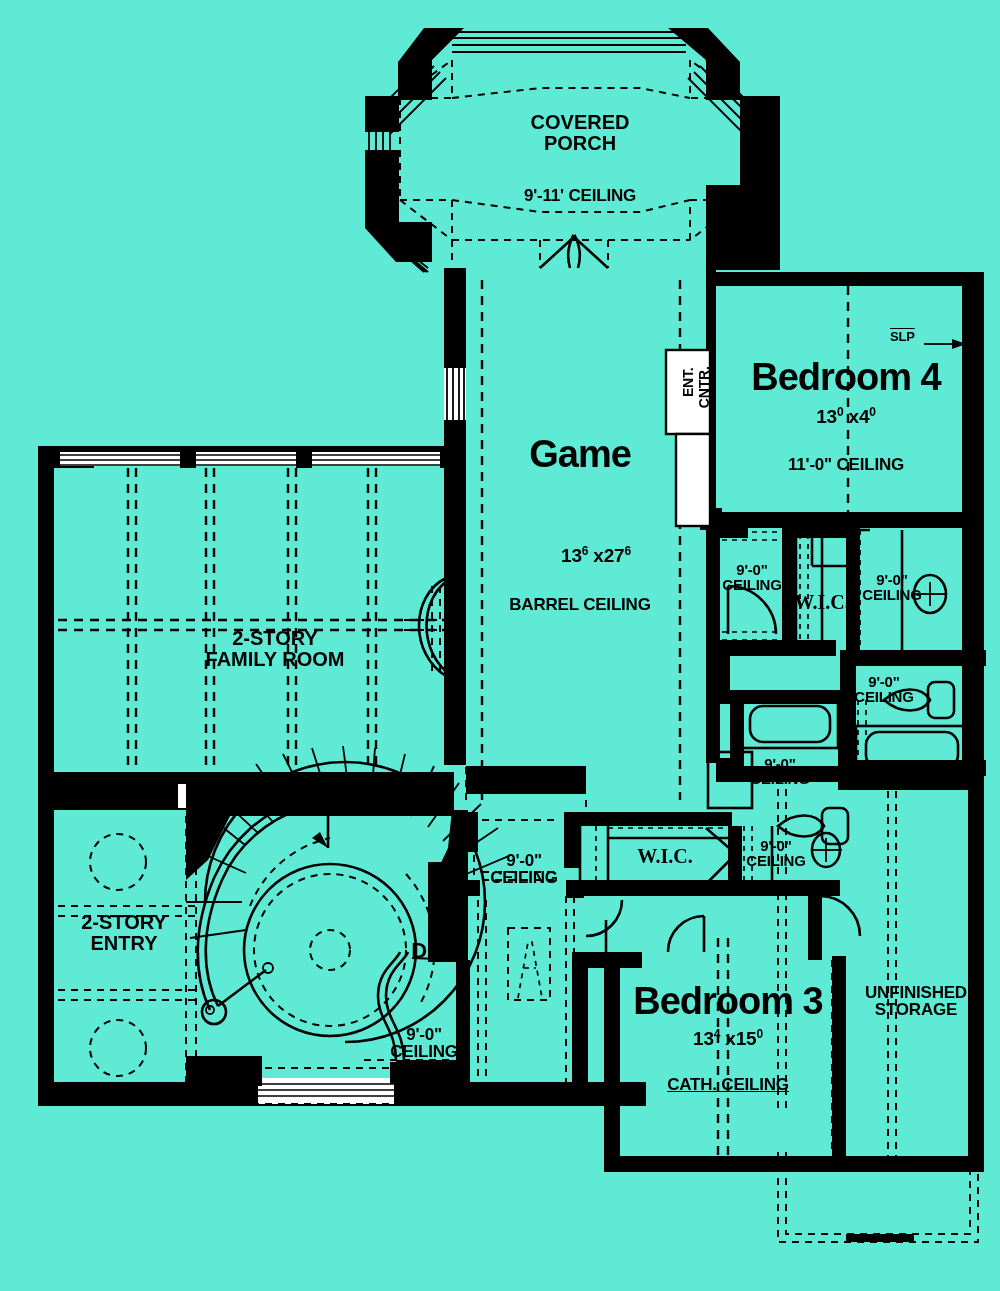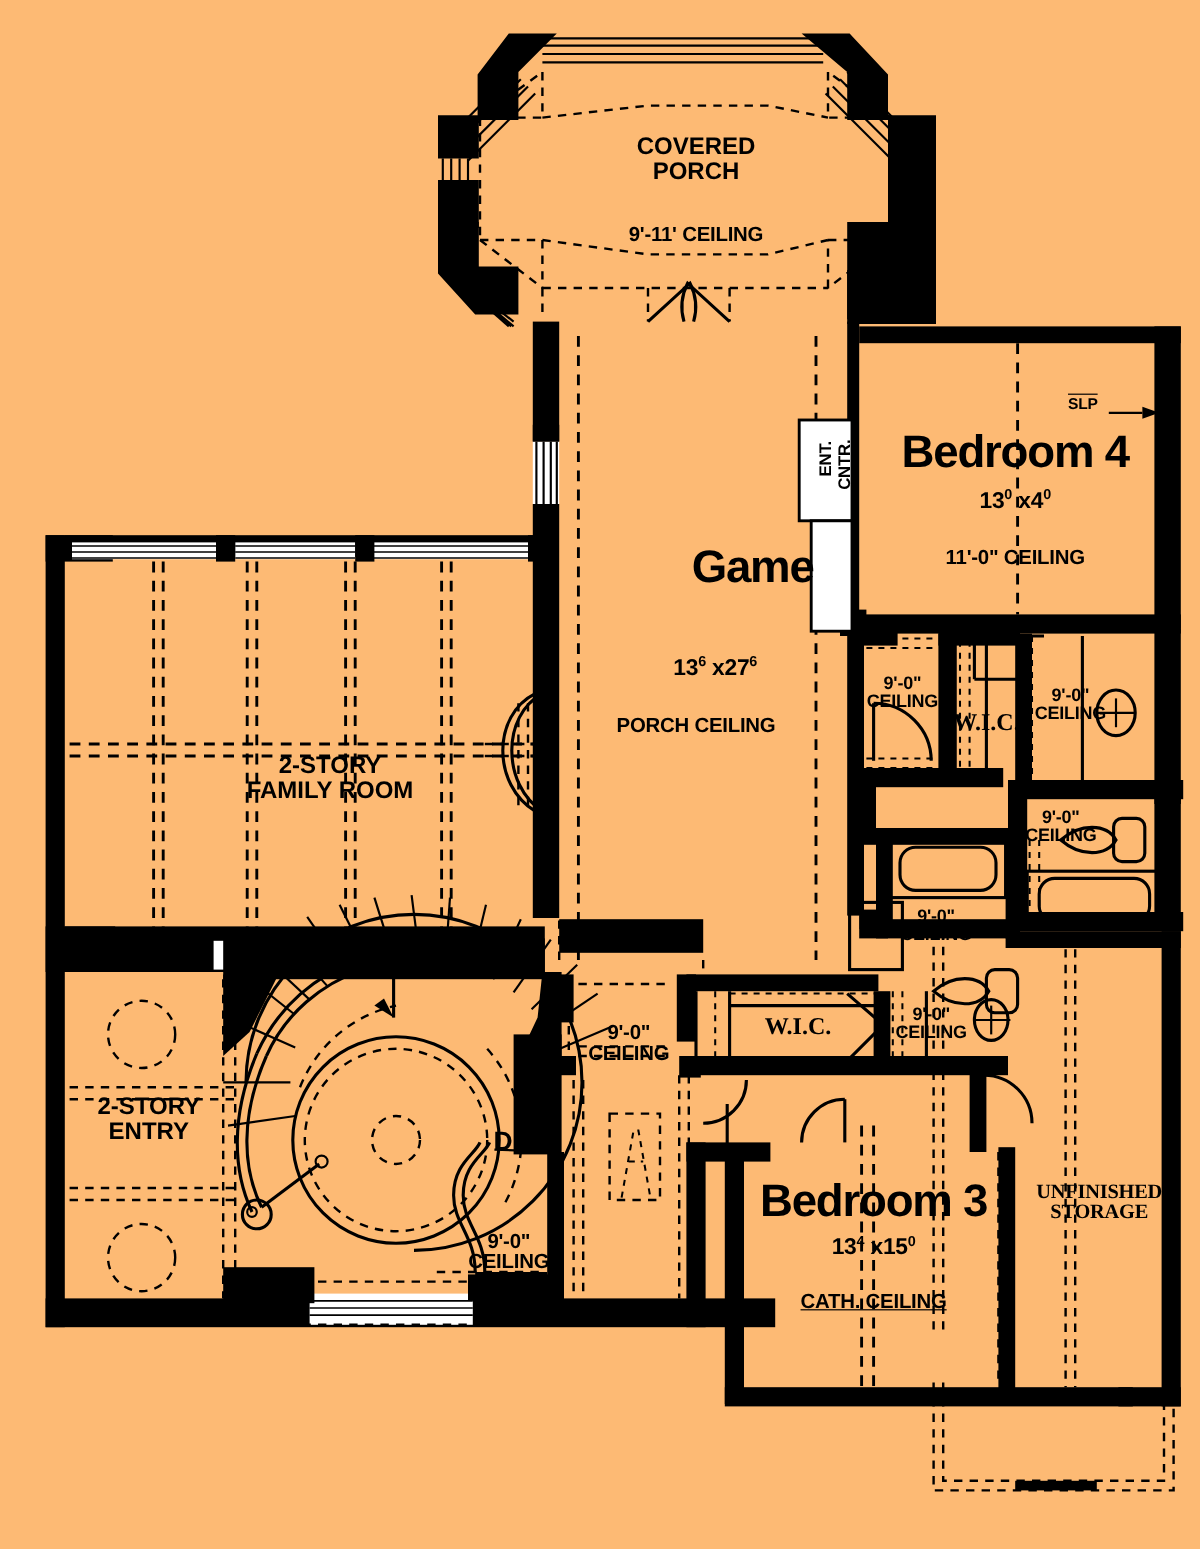--- a/index.html
+++ b/index.html
@@ -1,18 +1,18 @@
 <!DOCTYPE html>
 <html><head>
 <meta charset="utf-8">
 <title>Second Floor Plan</title>
 <style>
   html,body{margin:0;padding:0;background:#ffffff;}
   body{font-family:"Liberation Sans",sans-serif;}
-  #plan-root{position:relative;width:1000px;height:1291px;background:#fdba74;overflow:hidden;}
+  #plan-root{position:relative;width:1000px;height:1291px;background:#5eead4;overflow:hidden;}
   svg#floorplan{position:absolute;left:0;top:0;width:1000px;height:1291px;}
 
   .wall{fill:#000000;}
   .thin{fill:none;stroke:#000000;stroke-width:2.6;}
   .thin1{fill:none;stroke:#000000;stroke-width:1.8;}
   .thinner{fill:none;stroke:#000000;stroke-width:1.4;}
   .dash{fill:none;stroke:#000000;stroke-width:2.4;stroke-dasharray:9 7;}
   .dash-sm{fill:none;stroke:#000000;stroke-width:2;stroke-dasharray:7 6;}
   .dash-fine{fill:none;stroke:#000000;stroke-width:1.7;stroke-dasharray:5 5;}
   .whitefill{fill:#ffffff;stroke:#000000;stroke-width:2.4;}
@@ -492,28 +492,28 @@
   </g>
 
 </svg>
 
 <div class="lbl room-caps" style="left:475px;top:112px;width:210px;">
   <div>COVERED</div>
   <div>PORCH</div>
 </div>
 <div class="lbl ceil" style="left:475px;top:163px;width:210px;">9'-11'  CEILING</div>
 
-<div class="lbl room-big" style="left:482px;top:454px;width:196px;text-align:right;">
+<div class="lbl room-big" style="left:482px;top:435px;width:196px;">
   <div>Game</div>
 </div>
 <div class="lbl dim" style="left:482px;top:545px;width:228px;">
   <span>13</span><sup>6</sup>
   <span>x</span><span>27</span><sup>6</sup>
 </div>
-<div class="lbl ceil" style="left:482px;top:572px;width:196px;">PORCH CEILING</div>
+<div class="lbl ceil" style="left:482px;top:572px;width:196px;">BARREL CEILING</div>
 
 <div class="lbl tiny rot90" style="left:638px;top:375px;width:100px;">
   <span>ENT.</span>
 </div>
 <div class="lbl tiny rot90" style="left:654px;top:380px;width:100px;">
   <span>CNTR.</span>
 </div>
 
 <div class="lbl room-big" style="left:712px;top:358px;width:268px;">Bedroom 4</div>
 <div class="lbl dim" style="left:712px;top:406px;width:268px;">
@@ -576,18 +576,18 @@
   <div>CEILING</div>
 </div>
 
 <div class="lbl room-big" style="left:610px;top:982px;width:236px;">Bedroom 3</div>
 <div class="lbl dim" style="left:610px;top:1028px;width:236px;">
   <span>13</span><sup>4</sup>
   <span>x</span><span>15</span><sup>0</sup>
 </div>
 <div class="lbl ceil" style="left:610px;top:1052px;width:236px;text-decoration:underline;">CATH. CEILING</div>
 
-<div class="lbl ceil-sm" style="left:842px;top:984px;width:148px;font-size:17px;font-family:Liberation Serif, serif;">
+<div class="lbl ceil-sm" style="left:842px;top:984px;width:148px;font-size:17px;">
   <div>UNFINISHED</div>
   <div>STORAGE</div>
 </div>
 
 </div>
 
 </body></html>

